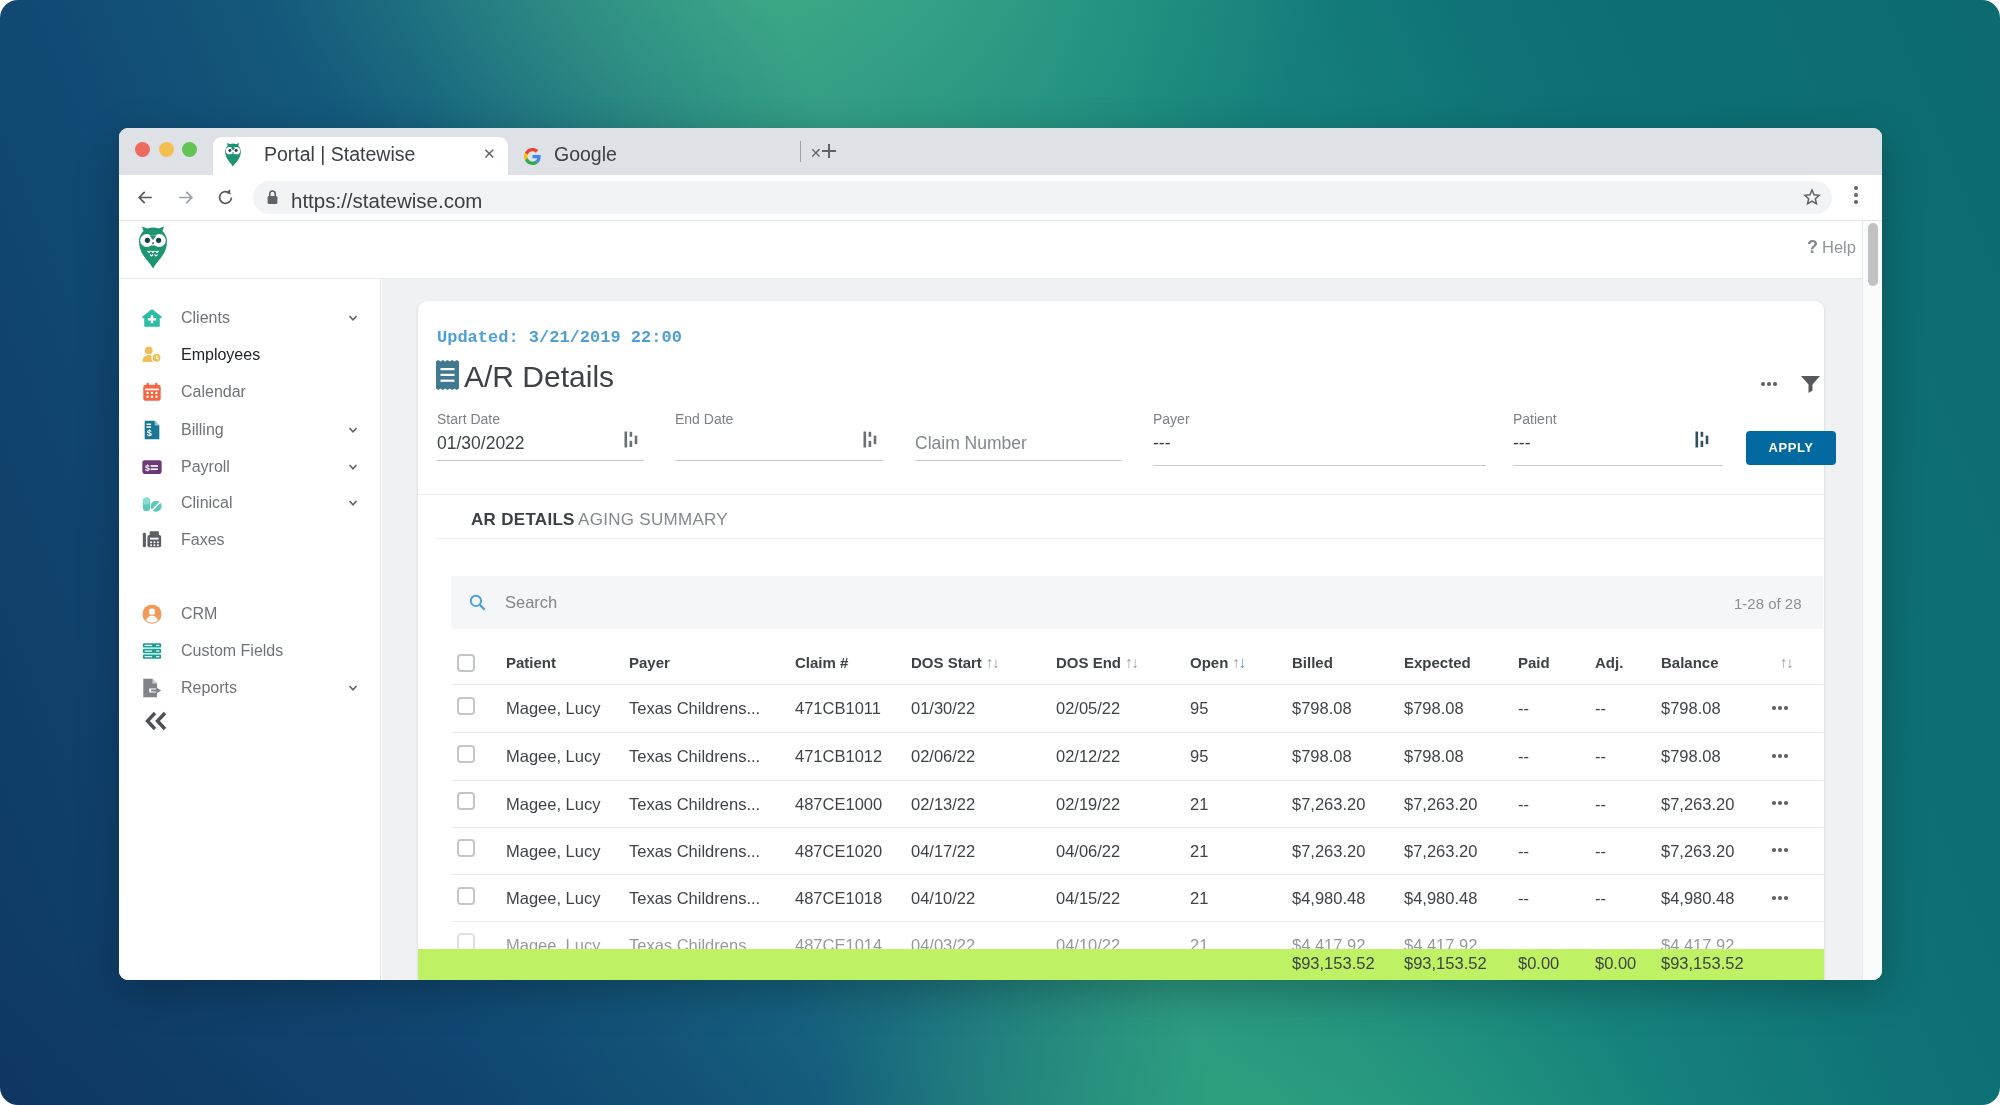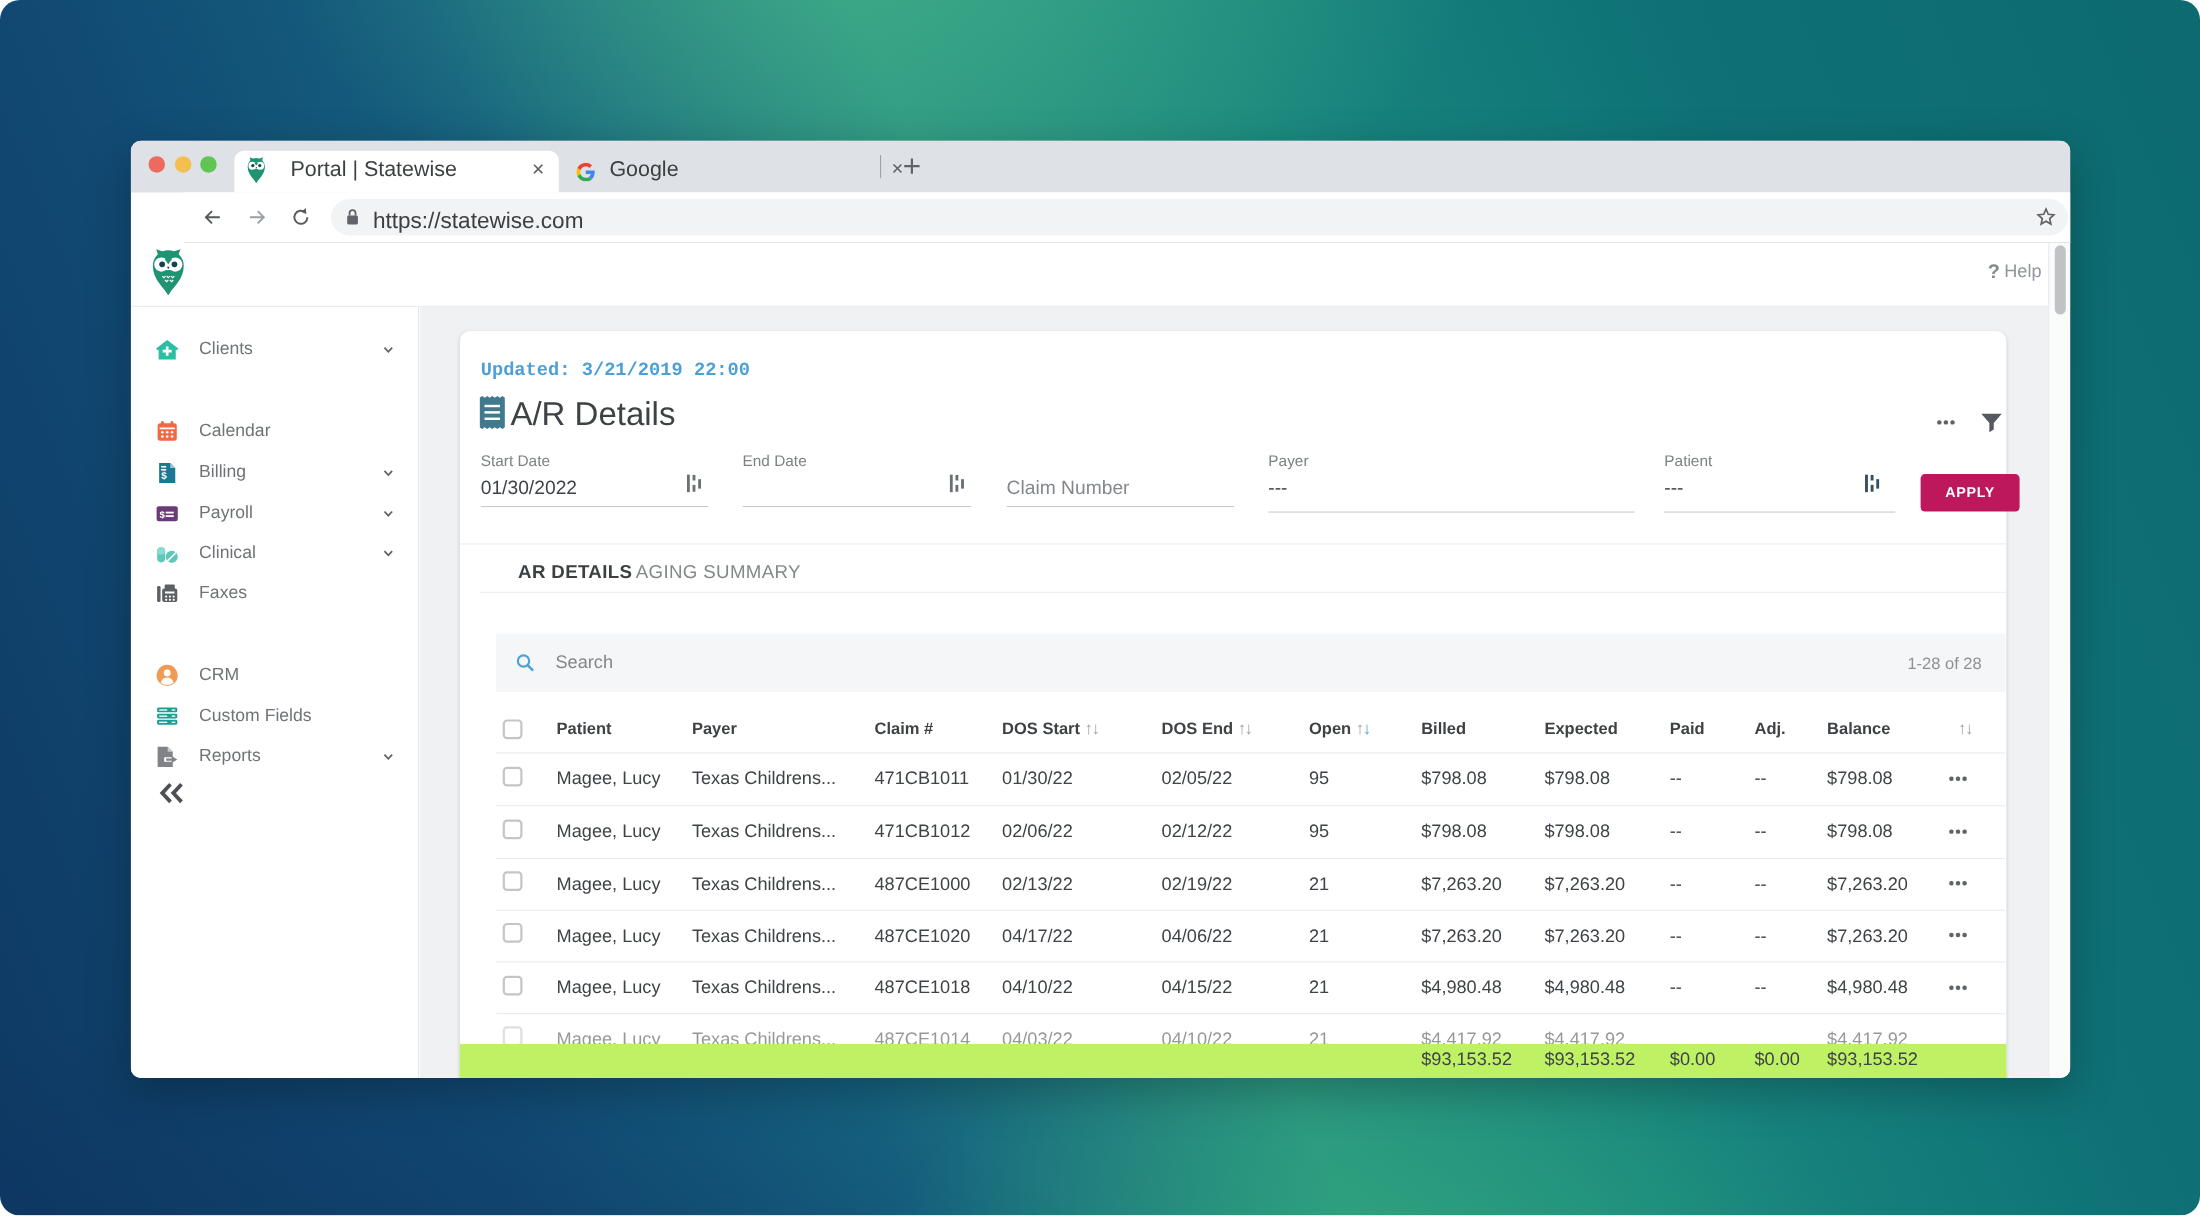--- a/index.html
+++ b/index.html
@@ -14,21 +14,21 @@
     linear-gradient(68deg, #0e3963 0%, #114a74 20%, #15607e 34%, #2b9480 50%, #1a877e 63%, #0e7176 80%, #0c6a70 100%);
 }
 .win { position:absolute; left:119px; top:128px; width:1763px; height:852px; border-radius:9px; overflow:hidden; background:#fff; box-shadow:0 12px 40px rgba(0,0,0,.25); }
 
 .tabbar { position:absolute; left:0; top:0; width:100%; height:47px; background:#dee1e6; }
 .dot { position:absolute; width:15px; height:15px; border-radius:50%; top:14px; }
 .tab-active { position:absolute; left:94px; top:9px; width:295px; height:38px; background:#fff; border-radius:9px 9px 0 0; }
 .tab-title { position:absolute; font-size:19.5px; color:#3c4043; top:15px; }
 .tabx { position:absolute; font-size:15px; color:#5f6368; }
 
-.addr { position:absolute; left:0; top:47px; width:100%; height:46px; background:#fff; border-bottom:1px solid #e2e4e7;margin-left:48px; }
+.addr { position:absolute; left:0; top:47px; width:100%; height:46px; background:#fff; border-bottom:1px solid #e2e4e7; }
 .pill { position:absolute; left:134px; top:6px; width:1579px; height:33px; border-radius:17px; background:#f1f3f4; }
 
 .hdr { position:absolute; left:0; top:93px; width:100%; height:58px; background:#fff; border-bottom:1px solid #e7e9eb; }
 
 .side { position:absolute; left:0; top:151px; width:262px; height:701px; background:#fff; border-right:1px solid #e2e4e7; }
 .mi { position:absolute; left:0; width:262px; height:37px; }
 .mi .txt { position:absolute; left:62px; top:50%; transform:translateY(-50%); font-size:16px; color:#6f7377; }
 .mi .txt.on { color:#202327; }
 .mi .ic { position:absolute; left:22px; top:50%; transform:translateY(-50%); width:22px; height:22px; }
 .mi .ch { position:absolute; left:228px; top:50%; transform:translateY(-50%); width:12px; height:12px; }
@@ -36,21 +36,21 @@
 .main { position:absolute; left:263px; top:151px; width:1480px; height:701px; background:#eff1f3; }
 .pagesb { position:absolute; right:0; top:93px; width:20px; height:759px; background:#fafbfb; border-left:1px solid #e8eaec; }
 .pagesb .thumb { position:absolute; left:5px; top:2px; width:10px; height:63px; border-radius:5px; background:#c0c2c4; }
 
 .card { position:absolute; left:299px; top:173px; width:1406px; height:679px; background:#fff; border-radius:9px 9px 0 0; box-shadow:0 1px 3px rgba(60,64,67,.18); }
 .updated { position:absolute; left:19px; top:27px; font-family:"Liberation Mono", monospace; font-weight:bold; font-size:17px; color:#4e9fd6; }
 .cardtitle { position:absolute; left:46px; top:59px; font-size:30px; color:#3e4245; }
 .flabel { position:absolute; font-size:14px; color:#7d8185; }
 .fval { position:absolute; font-size:17.5px; color:#3f4347; }
 .fline { position:absolute; height:1px; background:#c9ccce; }
-.apply { position:absolute; left:1328px; top:130px; width:90px; height:34px; background:#be185d; border-radius:4px; color:#fff; font-size:13px; font-weight:bold; letter-spacing:.6px; text-align:center; line-height:34px; }
+.apply { position:absolute; left:1328px; top:130px; width:90px; height:34px; background:#0369a1; border-radius:4px; color:#fff; font-size:13px; font-weight:bold; letter-spacing:.6px; text-align:center; line-height:34px; }
 .secline { position:absolute; left:0; top:193px; width:100%; height:1px; background:#e9ebed; }
 .tabs2line { position:absolute; left:18px; top:237px; width:1388px; height:1px; background:#eceef0; }
 .ctab { position:absolute; top:209px; font-size:17px; letter-spacing:.3px; }
 
 .searchband { position:absolute; left:33px; top:275px; width:1372px; height:53px; background:#f5f6f7; }
 .th { position:absolute; font-size:15px; font-weight:bold; color:#3e4245; }
 .td { position:absolute; font-size:16.5px; color:#3f4347; white-space:nowrap; }
 .cb { position:absolute; left:39px; width:18px; height:18px; border:2px solid #c3c6c9; border-radius:4px; }
 .rowsep { position:absolute; left:33px; width:1372px; height:1px; background:#e9ebed; }
 .sort { font-size:15.5px; color:#9aa0a5; letter-spacing:-1.5px; }
@@ -155,20 +155,29 @@
       <svg class="ic" viewBox="0 0 24 24">
           <path fill="#2abfa3" d="M12 2.2 L23 10.8 L21.6 12.6 L20.5 11.8 V21.5 H3.5 V11.8 L2.4 12.6 L1 10.8 Z"></path>
           <path fill="#fff" d="M10.7 8.8 h2.6 v3.2 h3.2 v2.6 h-3.2 v3.2 h-2.6 v-3.2 h-3.2 v-2.6 h3.2 Z"></path>
         </svg>
       <div class="txt">Clients</div>
       <svg class="ch" viewBox="0 0 12 12">
           <path fill="none" stroke="#5f6368" stroke-width="1.6" d="M2.5 4 L6 7.8 L9.5 4"></path>
         </svg>
     </div>
 
+    <div class="mi" style="top:57px;">
+      <svg class="ic" viewBox="0 0 24 24">
+          <circle cx="8.5" cy="7" r="4.2" fill="#eec057"></circle>
+          <path fill="#eec057" d="M1.5 19.5 c0-4.8 3.2-7.4 7-7.4 s7 2.6 7 7.4 Z"></path>
+          <circle cx="17" cy="15" r="5" fill="#eec057" stroke="#fff" stroke-width="1.5"></circle>
+          <path fill="none" stroke="#fff" stroke-width="1.4" d="M17 12.6 V15.2 L19 16.4"></path>
+        </svg>
+      <div class="txt on">Employees</div>
+    </div>
 
     <div class="mi" style="top:94px;">
       <svg class="ic" viewBox="0 0 24 24">
           <rect x="2.5" y="4" width="19" height="17.5" rx="2.5" fill="#f26744"></rect>
           <rect x="6" y="1.8" width="2.6" height="4.6" rx="1.2" fill="#f26744"></rect>
           <rect x="15.4" y="1.8" width="2.6" height="4.6" rx="1.2" fill="#f26744"></rect>
           <rect x="4.5" y="8.3" width="15" height="1.8" fill="#fff"></rect>
           <g fill="#fff">
             <circle cx="7.2" cy="13" r="1.3"></circle>
             <circle cx="12" cy="13" r="1.3"></circle>

